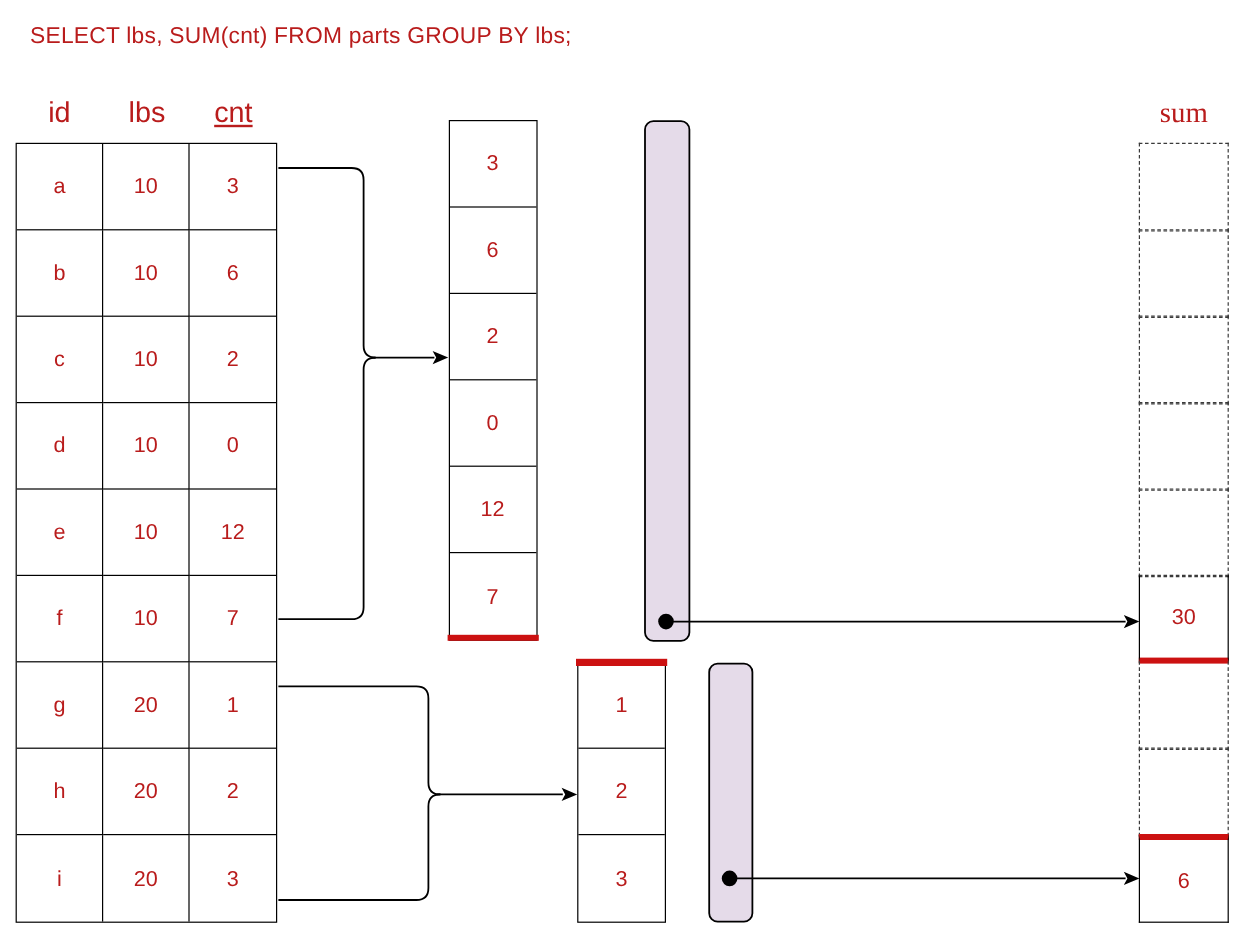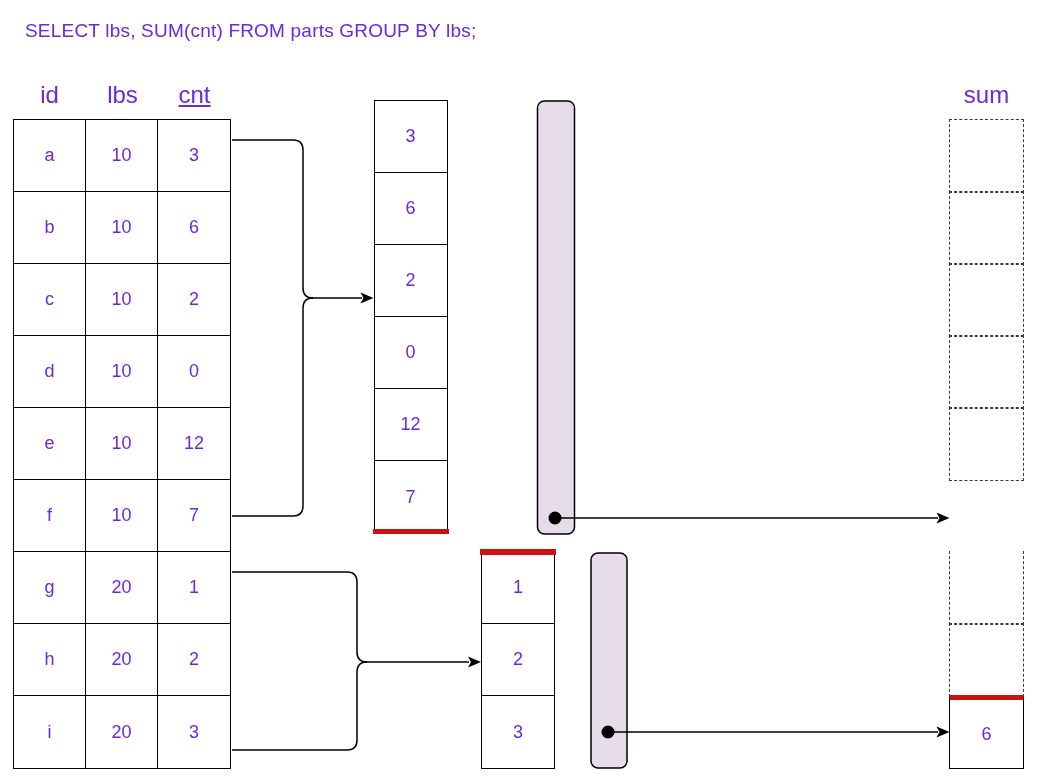--- a/index.html
+++ b/index.html
@@ -1,25 +1,25 @@
 <!DOCTYPE html>
 <html style="--accent-red: #cc1111; --bar-fill: #e5dbe9; --stroke: #000000;"><head>
 <meta charset="utf-8">
 <style>
   html,body{margin:0;padding:0;background:#ffffff;}
   .canvas{
     position:relative;width:1043px;height:784px;background:#ffffff;
-    font-family:"Liberation Sans",sans-serif;color:#6d28d9;overflow:hidden;
+    font-family:"Liberation Sans",sans-serif;color:#b91c1c;overflow:hidden;
   }
   .title{position:absolute;left:25px;top:20px;font-size:19px;letter-spacing:.2px;}
   .hdr{position:absolute;top:84px;height:22px;display:flex;align-items:center;justify-content:center;font-size:24px;}
   #hdr-id{left:13px;width:73px;}
   #hdr-lbs{left:86px;width:73px;}
   #hdr-cnt{left:158px;width:73px;text-decoration:underline;}
-  #hdr-sum{left:949px;width:75px;}
+  #hdr-sum{left:949px;width:75px;font-family:Liberation Serif, serif;}
 
   .parts-table{
     position:absolute;left:13px;top:119px;
     display:grid;grid-template-columns:repeat(3,72px);grid-auto-rows:72px;
     border:1.5px solid var(--stroke);
   }
   .tcell{display:flex;align-items:center;justify-content:center;font-size:18px;}
   .br{border-right:1.5px solid var(--stroke);}
   .bb{border-bottom:1.5px solid var(--stroke);}
 
@@ -115,20 +115,21 @@
     <div class="tcell">3</div>
   </div>
   <div class="redbar" id="red-g20"></div>
 
   <div class="sumcol">
     <div class="scell dashed" style="top:-0.75px"></div>
     <div class="scell dashed" style="top:71.25px"></div>
     <div class="scell dashed" style="top:143.25px"></div>
     <div class="scell dashed" style="top:215.25px"></div>
     <div class="scell dashed" style="top:287.25px"></div>
+    <div class="scell s30" style="top:359.25px">30</div>
     <div class="scell dashed-no-top" style="top:431.25px"></div>
     <div class="scell dashed" style="top:503.25px"></div>
     <div class="scell s6" style="top:575.25px">6</div>
   </div>
 
   <svg class="overlay" width="1043" height="784" viewBox="0 0 1043 784">
 
     <rect class="bar" x="537.5" y="101" width="37" height="433" rx="7"></rect>
     <rect class="bar" x="591" y="553" width="36" height="215" rx="7"></rect>
 

